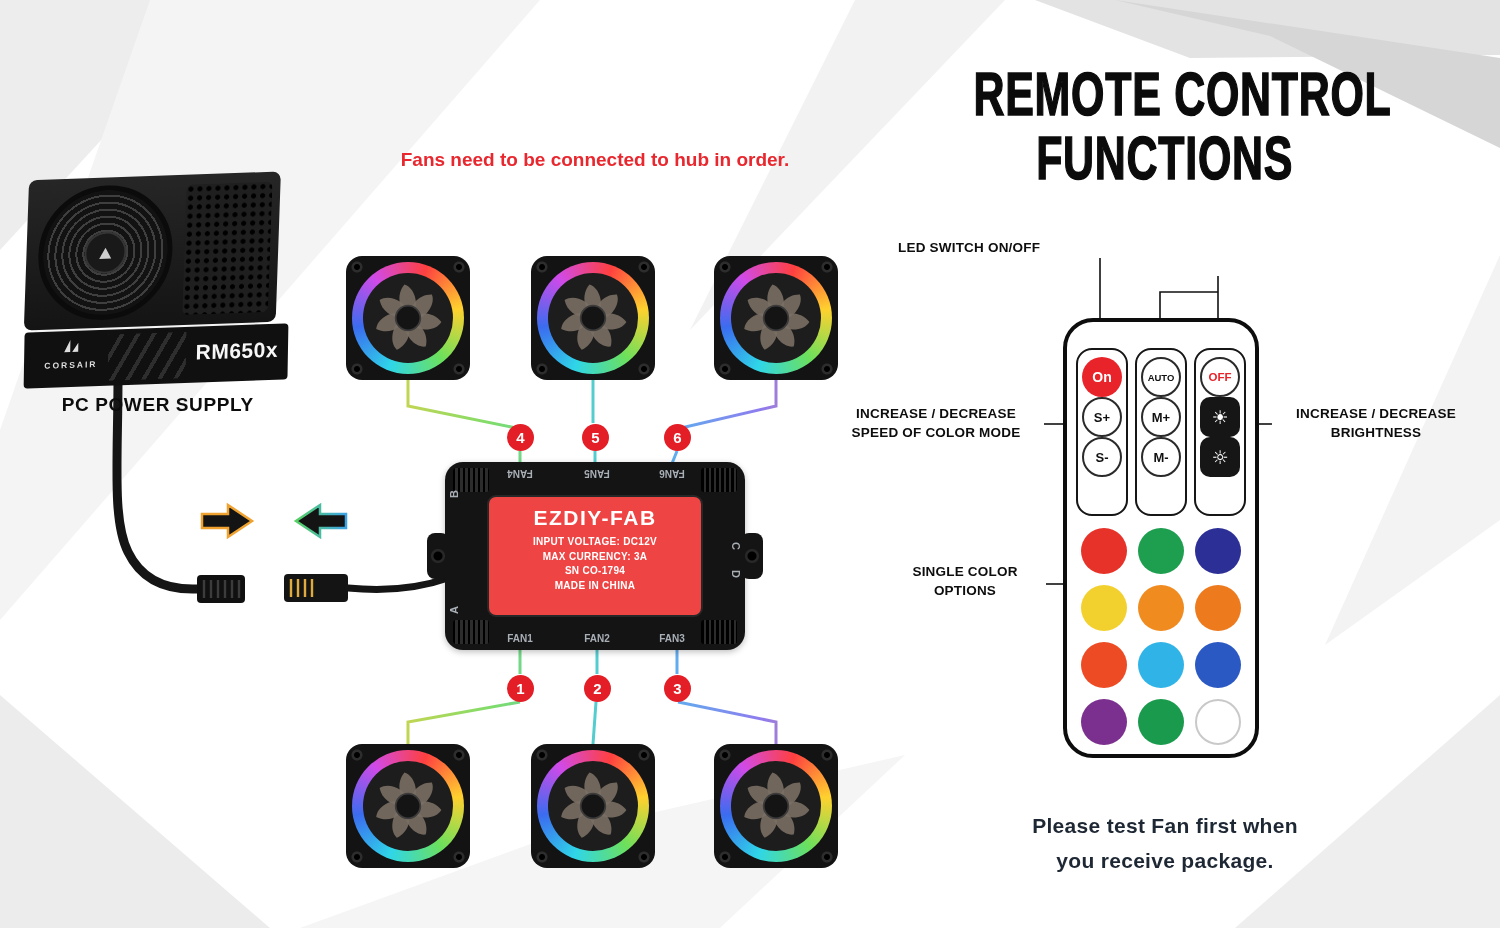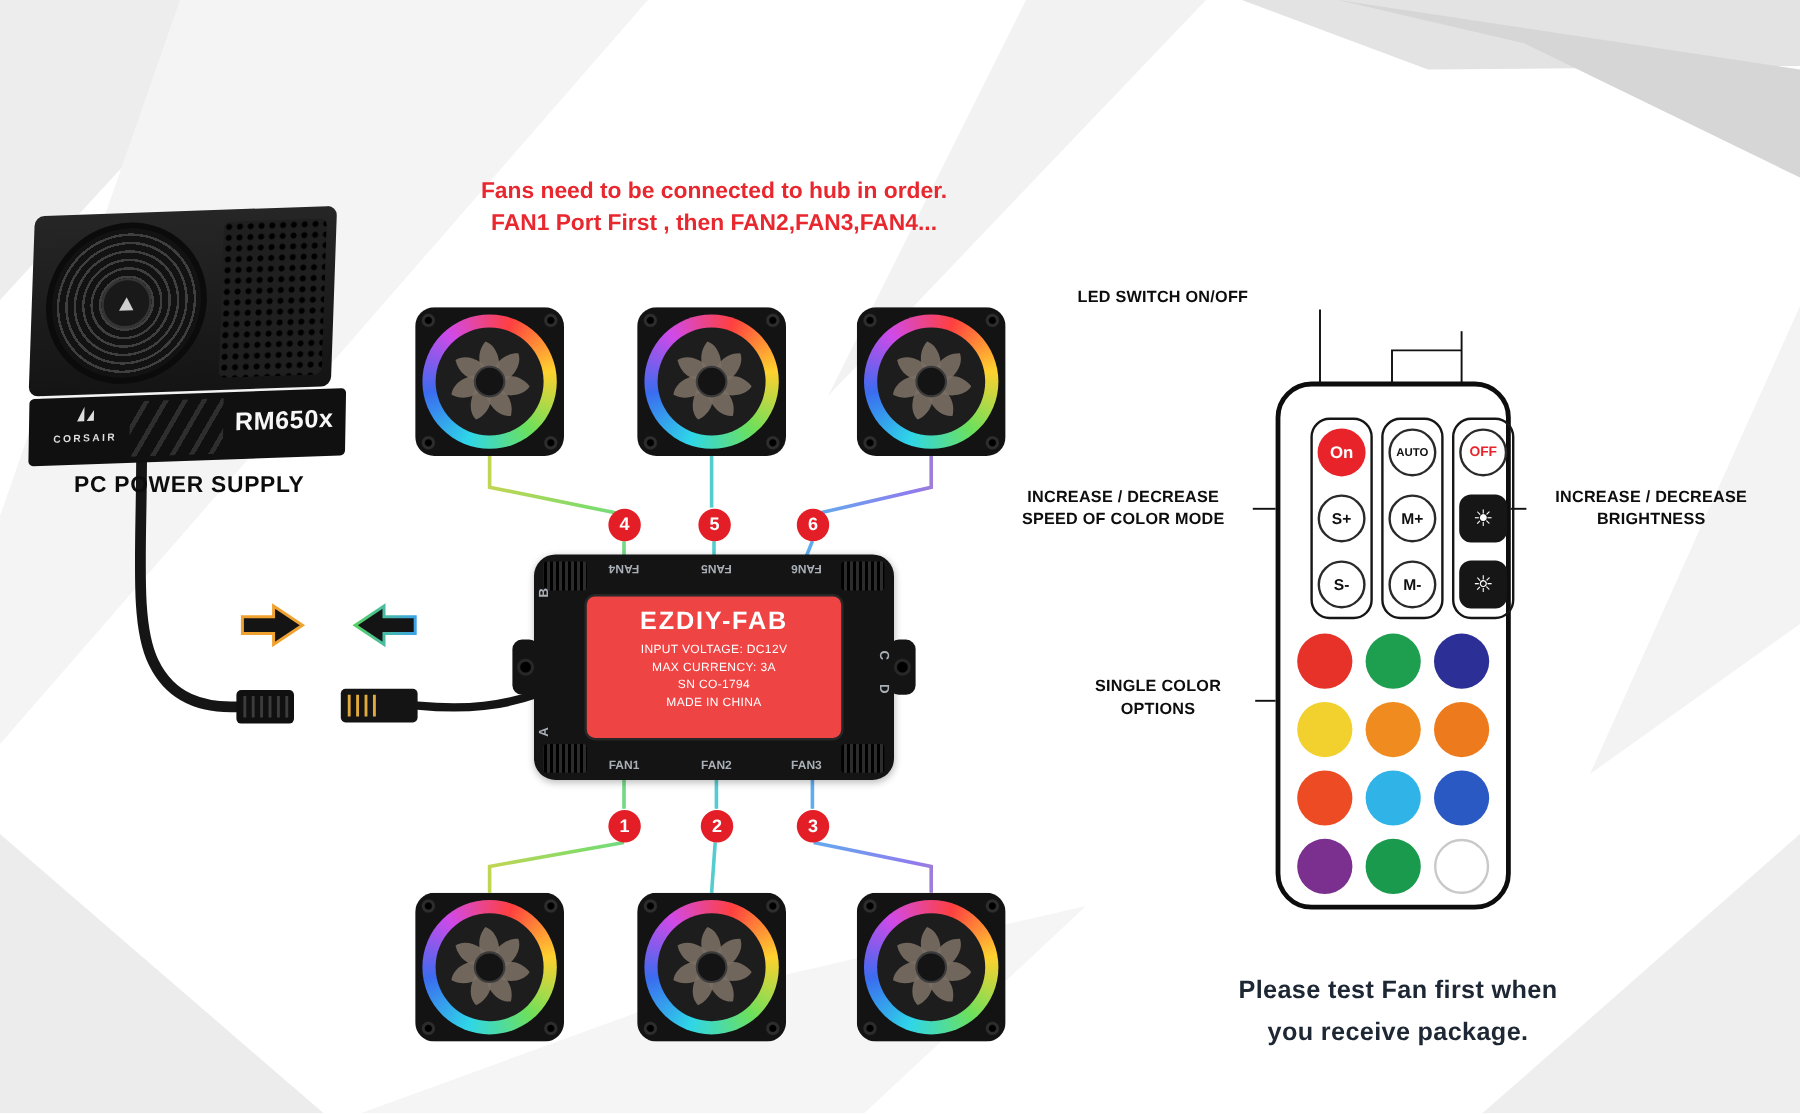--- a/index.html
+++ b/index.html
@@ -39,32 +39,32 @@
   .fan-inner{position:absolute;inset:19px;border-radius:50%;background:#1d1d1d;}
   .fan-blades{position:absolute;inset:20px;}
 
   
   .hub{position:absolute;left:445px;top:462px;width:300px;height:188px;border-radius:18px;background:#141414;box-shadow:0 2px 6px rgba(0,0,0,.25);}
   .hub-ear{position:absolute;width:22px;height:46px;border-radius:8px;top:71px;background:radial-gradient(circle at 50% 50%,#000 4px,#282828 5px 6.5px,#141414 7.5px);}
   .hub-ear.left{left:-18px;}.hub-ear.right{right:-18px;}
   .hub-slots{position:absolute;width:36px;height:24px;border-radius:3px;background:repeating-linear-gradient(90deg,#000 0 2.5px,#2c2c2c 2.5px 5px);}
   .hub-plate{position:absolute;left:42px;right:42px;top:33px;bottom:33px;background:#ef4444;border:2px solid #272727;border-radius:9px;text-align:center;color:#ffffff;}
   .hub-brand{font-size:21px;font-weight:700;letter-spacing:1.5px;margin-top:9px;}
-  .hub-spec{font-size:10px;font-weight:400;letter-spacing:.3px;line-height:14.5px;}
+  .hub-spec{font-size:10px;font-weight:700;letter-spacing:.3px;line-height:14.5px;}
   .hub-spec.first{margin-top:5px;}
   .port-label{position:absolute;width:46px;text-align:center;font-size:10px;font-weight:700;color:#a9afb6;}
   .port-label.top{top:6px;transform:rotate(180deg);}
   .port-label.bottom{bottom:6px;}
   .side-label{position:absolute;font-size:11px;font-weight:700;color:#a9afb6;}
 
   .numc{position:absolute;width:27px;height:27px;border-radius:50%;background:#e31e26;color:#fff;font-size:15px;font-weight:700;display:flex;align-items:center;justify-content:center;}
 
   
   .remote{position:absolute;left:1063px;top:318px;width:196px;height:440px;background:#ffffff;border:4px solid #0d0d0d;border-radius:30px;}
-  .btn-col{position:absolute;top:26px;width:52px;height:168px;border:2px solid #161616;border-radius:16px;display:flex;flex-direction:column;align-items:center;padding-top:7px;gap:15px;margin-left:16px;}
+  .btn-col{position:absolute;top:26px;width:52px;height:168px;border:2px solid #161616;border-radius:16px;display:flex;flex-direction:column;align-items:center;padding-top:7px;}
   .col1{left:9px;}.col2{left:68px;}.col3{left:127px;}
   .rbtn{width:40px;height:40px;border-radius:50%;display:flex;align-items:center;justify-content:center;font-weight:700;}
   .rbtn.on{background:#e8232a;color:#fff;font-size:14px;}
   .rbtn.plain{border:2px solid #2a2a2a;color:#101010;font-size:13px;}
   .rbtn.auto{border:2px solid #2a2a2a;color:#101010;font-size:9.5px;}
   .rbtn.off{border:2px solid #2a2a2a;color:#e8232a;font-size:11.5px;}
   .rbtn.sun{border-radius:10px;background:#161616;color:#fff;font-size:19px;font-family:"DejaVu Sans",sans-serif;}
   .color-grid{position:absolute;left:50%;transform:translateX(-50%);top:206px;display:grid;grid-template-columns:repeat(3,46px);gap:11px;}
   .copt{width:46px;height:46px;border-radius:50%;}
 
@@ -164,21 +164,20 @@
         <span class="brand-text">CORSAIR</span>
       </div>
       <div class="psu-stripes"></div>
       <div class="psu-model">RM650x</div>
     </div>
     <div class="psu-caption">PC POWER SUPPLY</div>
   </div>
 
   <div class="note" style="left:325px;top:146px;width:540px;">
     <div>Fans need to be connected to hub in order.</div>
-    <div>FAN1 Port First , then FAN2,FAN3,FAN4...</div>
   </div>
 
   <div class="fan" style="left:344px;top:254px;">
     <div class="fan-frame"></div>
     <div class="fan-ring"></div>
     <div class="fan-inner"></div>
     <svg class="fan-blades" viewBox="0 0 100 100">
       <g fill="#7a6f64" fill-opacity="0.9">
         <path d="M50 47 C40 40 36 24 46 12 C58 16 62 34 57 46 Z"></path>
         <path d="M50 47 C40 40 36 24 46 12 C58 16 62 34 57 46 Z" transform="rotate(51.4 50 50)"></path>
@@ -305,20 +304,24 @@
         <path d="M50 47 C40 40 36 24 46 12 C58 16 62 34 57 46 Z" transform="rotate(102.8 50 50)"></path>
         <path d="M50 47 C40 40 36 24 46 12 C58 16 62 34 57 46 Z" transform="rotate(154.2 50 50)"></path>
         <path d="M50 47 C40 40 36 24 46 12 C58 16 62 34 57 46 Z" transform="rotate(205.6 50 50)"></path>
         <path d="M50 47 C40 40 36 24 46 12 C58 16 62 34 57 46 Z" transform="rotate(257 50 50)"></path>
         <path d="M50 47 C40 40 36 24 46 12 C58 16 62 34 57 46 Z" transform="rotate(308.4 50 50)"></path>
       </g>
       <circle cx="50" cy="50" r="14" fill="#141414" stroke="#3c3c3c" stroke-width="2"></circle>
     </svg>
   </div>
 
+  <div class="title-wrap" style="left:900px;top:62px;width:530px;">
+    <span class="condensed">REMOTE CONTROL</span><br>
+    <span class="condensed">FUNCTIONS</span>
+  </div>
 
   <div class="callout led-label">LED SWITCH ON/OFF</div>
   <div class="callout speed-label">
     <div>INCREASE / DECREASE</div>
     <div>SPEED OF COLOR MODE</div>
   </div>
   <div class="callout bright-label">
     <div>INCREASE / DECREASE</div>
     <div>BRIGHTNESS</div>
   </div>

